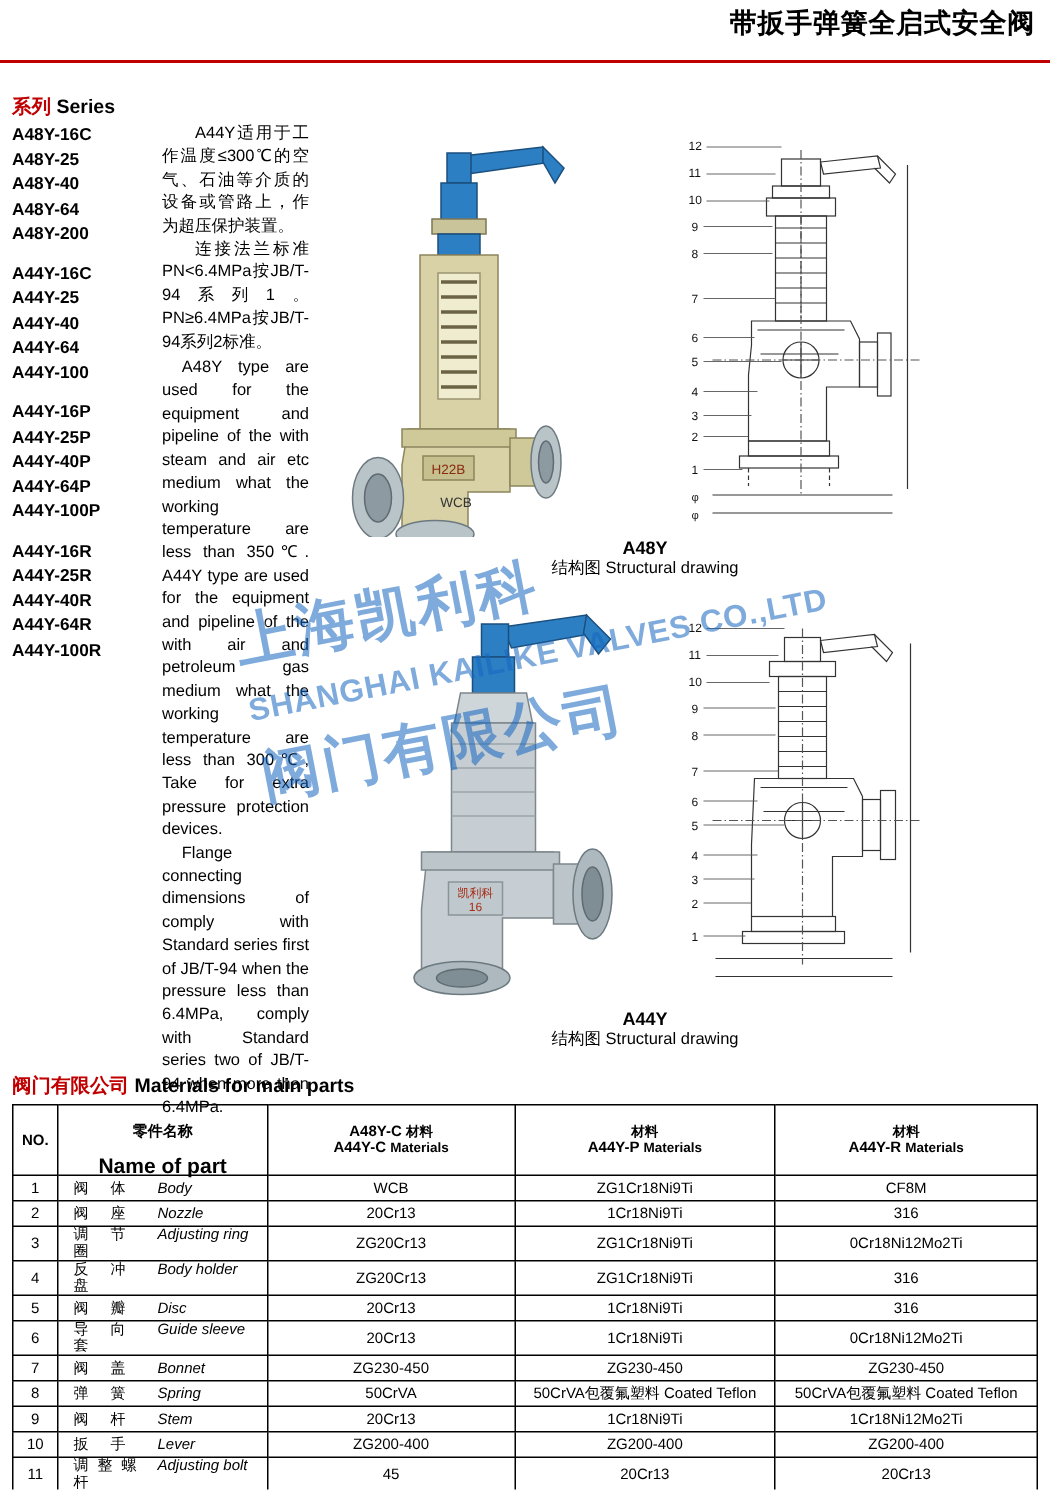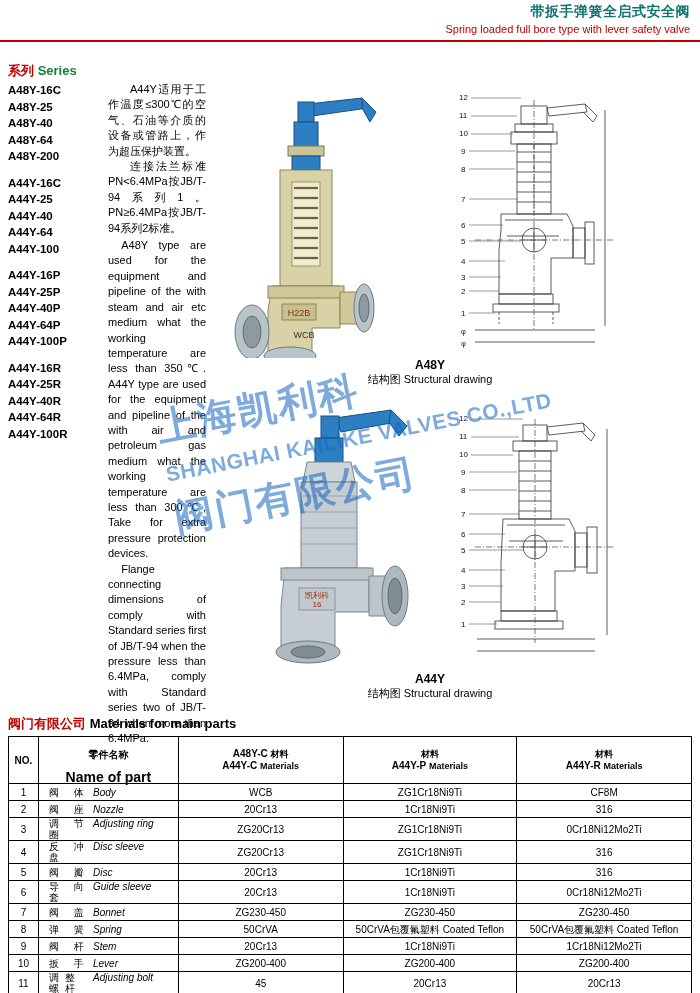--- a/index.html
+++ b/index.html
@@ -11,36 +11,36 @@
     color: #000;
   }
   .page { position: relative; width: 700px; height: 993px; overflow: hidden; }
 
   
   .header {
     position: absolute; top: 0; left: 0; width: 700px; height: 42px;
     text-align: right; padding-right: 10px; padding-top: 3px;
   }
   .header .cn {
-    font-size: 14px; font-weight: bold; color: #0f766e; letter-spacing: .5px;
+    font-size: 18px; font-weight: bold; color: #000000; letter-spacing: .5px;
   }
   .header .en {
     font-size: 11px; color: #c00000; margin-top: 2px;
   }
   .header-rule {
     position: absolute; top: 40px; left: 0; width: 700px; height: 2px;
     background: #c00000;
   }
 
   
   .series-title {
     position: absolute; left: 8px; top: 62px;
     font-size: 13px; font-weight: bold; color: #c00000;
   }
-  .series-title .en { color: #15803d; }
+  .series-title .en { color: #000000; }
   .series-list {
     position: absolute; left: 8px; top: 82px; width: 95px;
   }
   .series-list .grp { margin-bottom: 10px; }
   .series-list .item {
     font-size: 11.5px; font-weight: bold; color: #000;
     line-height: 16.5px; white-space: nowrap;
   }
 
   
@@ -105,32 +105,31 @@
   table.mat thead th { font-weight: bold; font-size: 10px; height: 27px; }
   table.mat thead .two-line span { display: block; margin-top: 12px; }
   table.mat thead .two-line .l1 { font-size: 10px; }
   table.mat thead .two-line .l2 { font-size: 14px; }
   .col-no { width: 30px; }
   .col-name { width: 140px; }
   .col-a48 { width: 165px; }
   .col-a44p { width: 174px; }
   .col-a44r { width: 175px; }
   .nm { display: flex; justify-content: flex-start; padding-left: 10px; }
-  .nm .cnpart { width: 44px; text-align: left; letter-spacing: 6px; }
+  .nm .cnpart { width: 56px; text-align: left; letter-spacing: 6px; }
   .nm .enpart { text-align: left; font-style: italic; }
   .hdr-sub { font-size: 9px; }
 </style>
 </head>
 <body>
 
 <div class="page">
 
   <div class="header">
     <div class="cn">带扳手弹簧全启式安全阀</div>
-    <div class="en">Spring loaded full bore type with lever safety valve</div>
   </div>
   <div class="header-rule"></div>
 
   <div class="series-title">
     <span>系列</span>
     <span class="en">Series</span>
   </div>
 
   <div class="series-list">
     <div class="grp">
@@ -459,21 +458,21 @@
           </td>
         <td>ZG20Cr13</td>
         <td>ZG1Cr18Ni9Ti</td>
         <td>0Cr18Ni12Mo2Ti</td>
       </tr>
       <tr>
         <td>4</td>
         <td>
             <div class="nm">
               <span class="cnpart">反 冲 盘</span>
-              <span class="enpart">Disc sleeve</span>
+              <span class="enpart">Body holder</span>
             </div>
           </td>
         <td>ZG20Cr13</td>
         <td>ZG1Cr18Ni9Ti</td>
         <td>316</td>
       </tr>
       <tr>
         <td>5</td>
         <td>
             <div class="nm">

